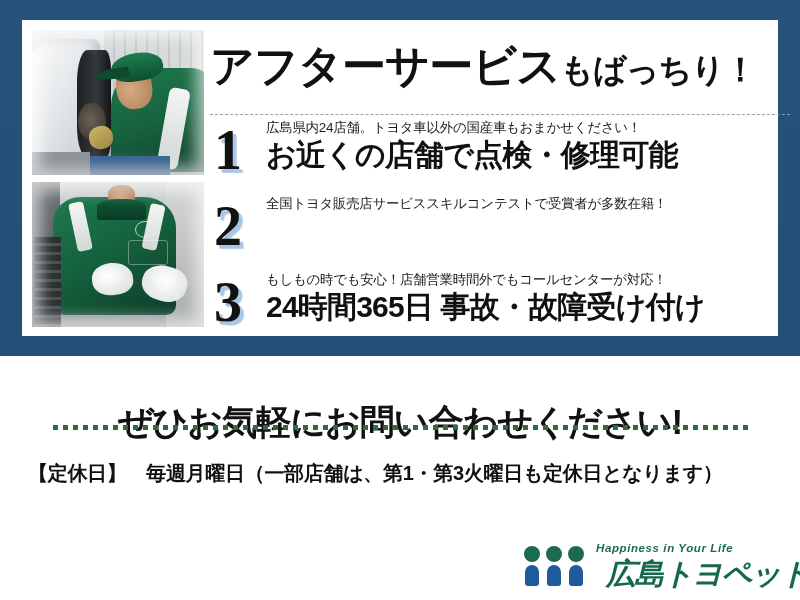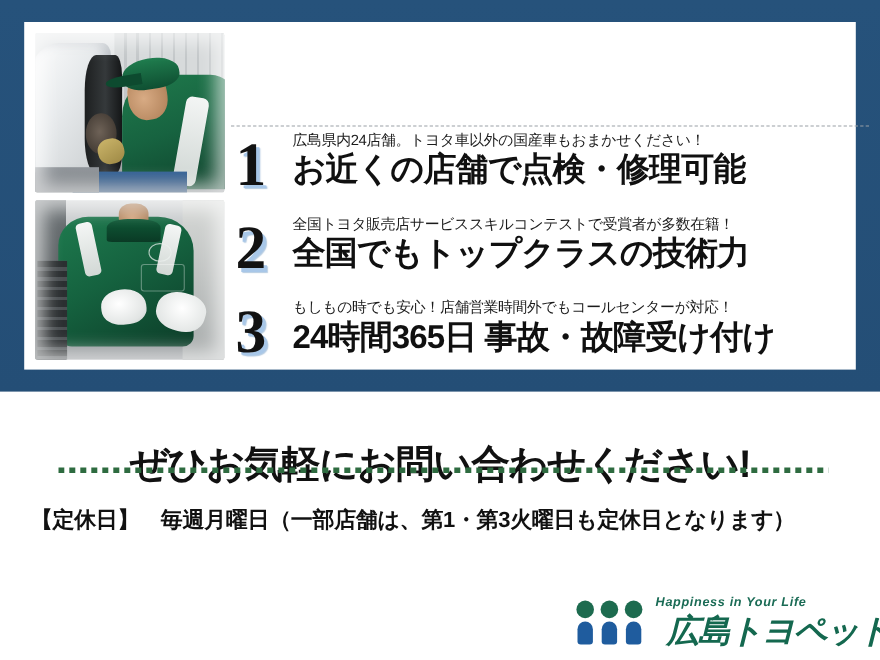--- a/index.html
+++ b/index.html
@@ -433,37 +433,37 @@
           <div class="ph2-pocket"></div>
           <div class="ph2-glove1"></div>
           <div class="ph2-glove2"></div>
           <div class="ph2-rack"></div>
           <div class="photo-fade"></div>
         </div>
       </div>
 
     </div>
 
+    <div class="headline"><span class="big">アフターサービス</span><span class="small">もばっちり！</span></div>
     <div class="headline-rule"></div>
 
     <div class="rows">
 
       <div class="row">
         <div class="num">1</div>
         <div class="row-text">
           <div class="row-sub">広島県内24店舗。トヨタ車以外の国産車もおまかせください！</div>
           <div class="row-main">お近くの店舗で点検・修理可能</div>
         </div>
       </div>
 
       <div class="row">
         <div class="num">2</div>
         <div class="row-text">
           <div class="row-sub">全国トヨタ販売店サービススキルコンテストで受賞者が多数在籍！</div>
-          <div class="row-main">全国でもトップクラスの技術力</div>
         </div>
       </div>
 
       <div class="row">
         <div class="num">3</div>
         <div class="row-text">
           <div class="row-sub">もしもの時でも安心！店舗営業時間外でもコールセンターが対応！</div>
           <div class="row-main">24時間365日 事故・故障受け付け</div>
         </div>
       </div>

